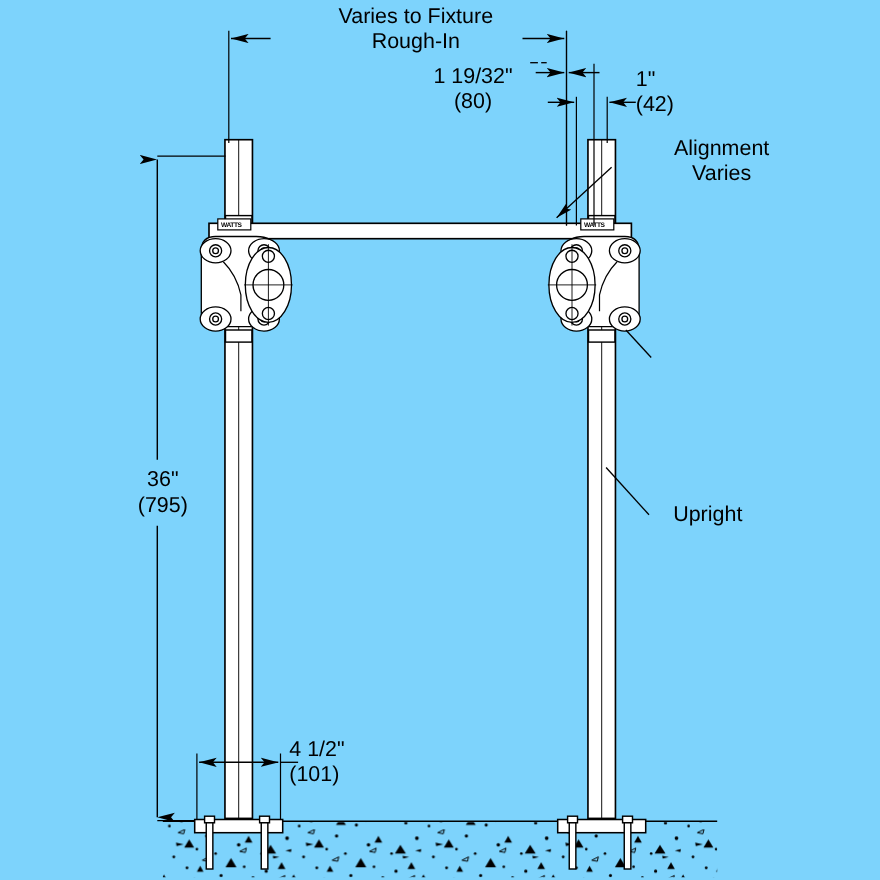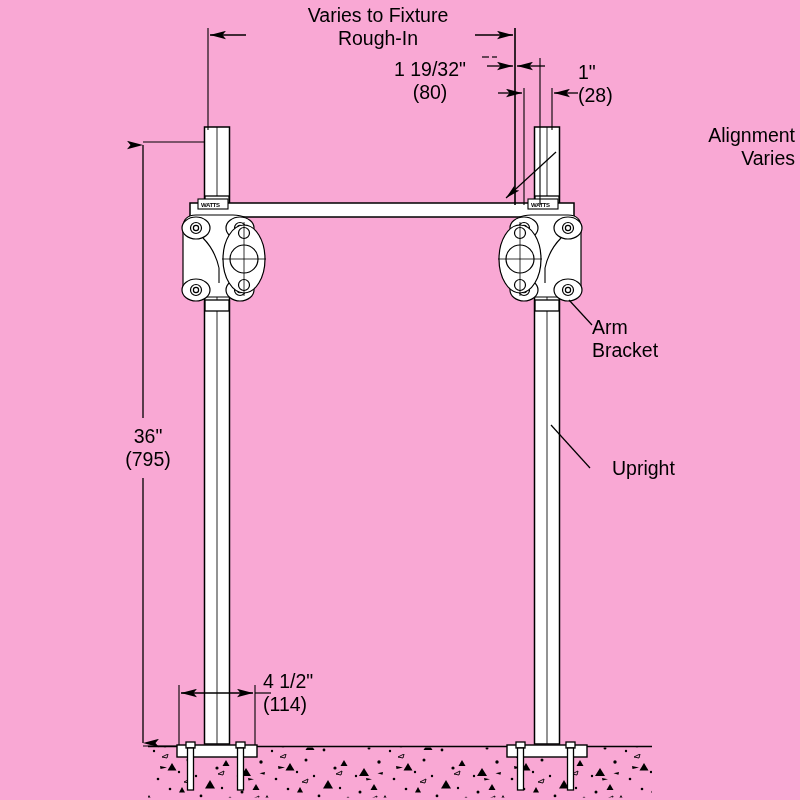--- a/index.html
+++ b/index.html
@@ -12,21 +12,21 @@
     width: 800px;
     height: 800px;
     font-family: "Liberation Sans", sans-serif;
     color: #000000;
     overflow: hidden;
   }
   #drawing-root {
     position: relative;
     width: 800px;
     height: 800px;
-    background: #f9a8d4;
+    background: #7dd3fc;
   }
   svg.drawing-canvas {
     position: absolute;
     left: 0;
     top: 0;
     width: 800px;
     height: 800px;
     display: block;
   }
   .dim-text, .note-text {
@@ -51,23 +51,22 @@
   }
   .t-1in {
     left: 578px; top: 61px;
     font-size: 19.5px;
     text-align: left;
     width: 80px;
   }
   .t-align {
     left: 556px; top: 124px;
     font-size: 19.5px;
-    text-align: right;
+    text-align: center;
     width: 200px;
-    margin-left: 39px;
   }
   .t-arm {
     left: 592px; top: 316px;
     font-size: 19.5px;
     text-align: left;
     width: 200px;
   }
   .t-upright {
     left: 612px; top: 457px;
     font-size: 19.5px;
@@ -297,28 +296,27 @@
       <line x1="506" y1="198" x2="556" y2="152" marker-start="url(#arrLead)"></line>
       <line x1="569" y1="300" x2="592" y2="325"></line>
       <line x1="551" y1="425" x2="590" y2="468"></line>
     </g>
   </svg>
 
   <div class="dim-text t-varies"><span>Varies to Fixture</span><br><span>Rough-In</span></div>
 
   <div class="dim-text t-1-19-32"><span>1 19/32"</span><br><span>(80)</span></div>
 
-  <div class="dim-text t-1in"><span>1"</span><br><span>(28)</span></div>
+  <div class="dim-text t-1in"><span>1"</span><br><span>(42)</span></div>
 
   <div class="note-text t-align"><span>Alignment</span><br><span>Varies</span></div>
 
-  <div class="note-text t-arm"><span>Arm</span><br><span>Bracket</span></div>
 
   <div class="note-text t-upright"><span>Upright</span></div>
 
   <div class="dim-text t-36"><span>36"</span><br><span>(795)</span></div>
 
-  <div class="dim-text t-412"><span>4 1/2"</span><br><span>(114)</span></div>
+  <div class="dim-text t-412"><span>4 1/2"</span><br><span>(101)</span></div>
 
   <div class="lbl-watts lbl-watts-left">WATTS</div>
   <div class="lbl-watts lbl-watts-right">WATTS</div>
 
 </div>
 
 </body></html>

